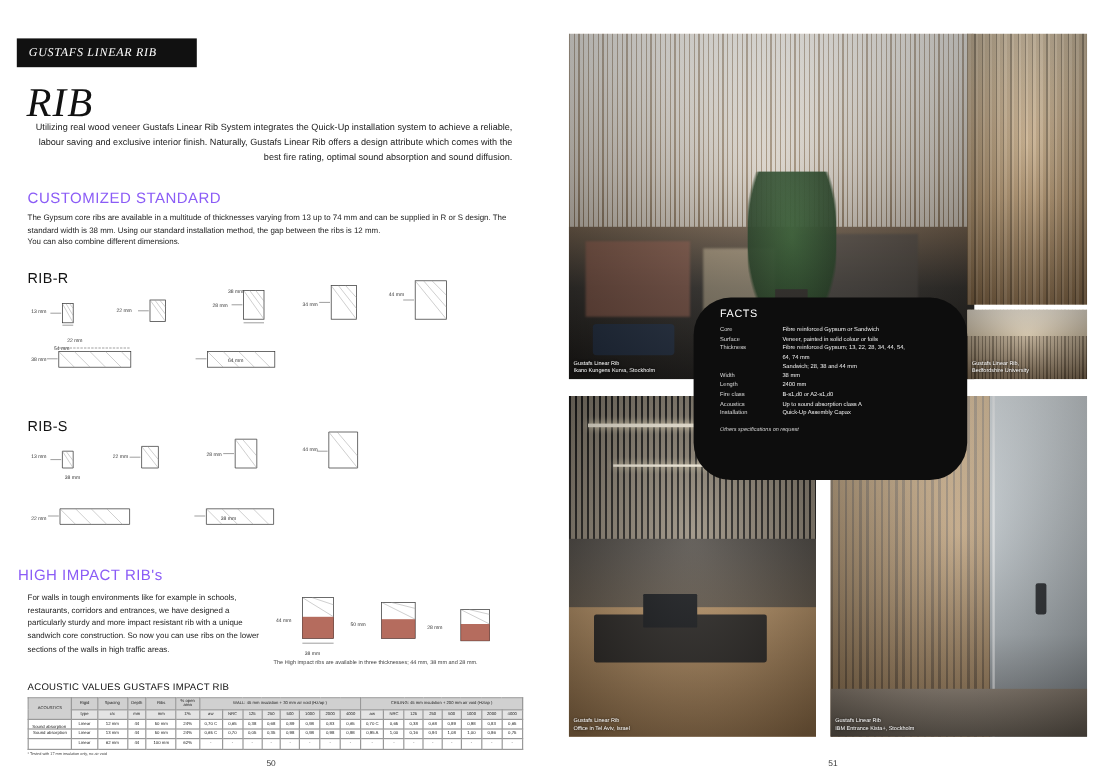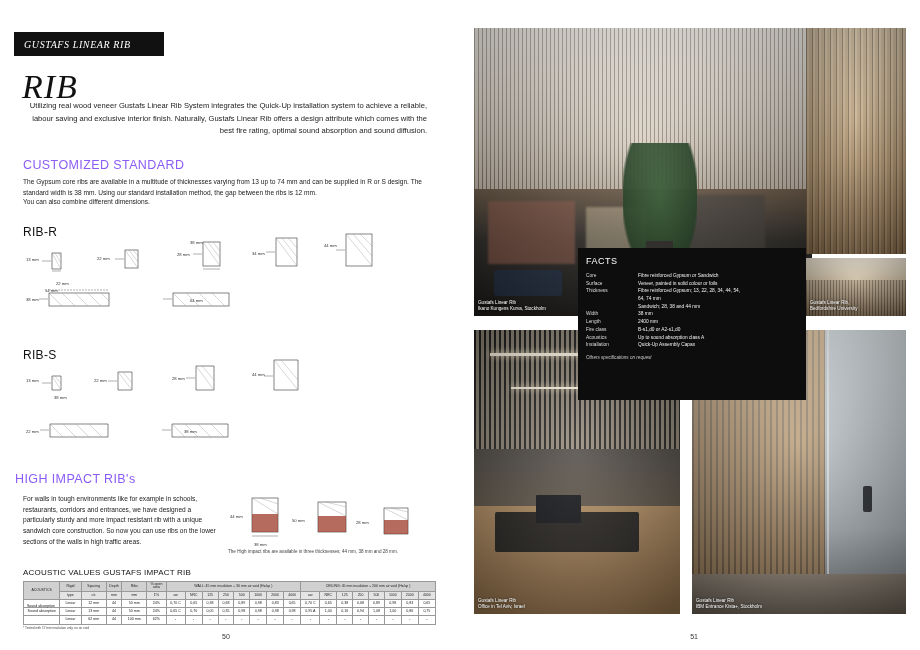--- a/index.html
+++ b/index.html
@@ -167,23 +167,24 @@
     z-index: 5;
   }
   .facts-box {
     position: absolute;
     left: 578px;
     top: 248px;
     width: 228px;
     height: 152px;
     background: #0d0d0d;
     color: #fff;
-    padding: 8px 8px;
+    padding: 8px 22px;
     box-sizing: border-box;
     z-index: 20;
+    border-radius: 31px;
   }
   .facts-title {
     font-size: 9px;
     letter-spacing: 0.5px;
     margin-bottom: 6px;
   }
   .facts-row {
     display: flex;
     font-size: 4.8px;
     line-height: 1.5;

